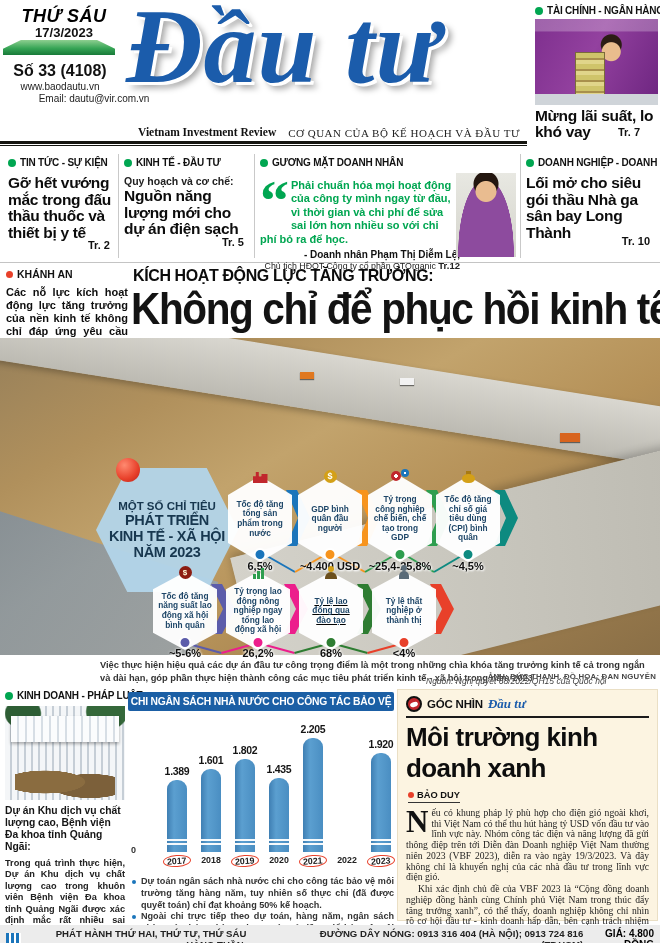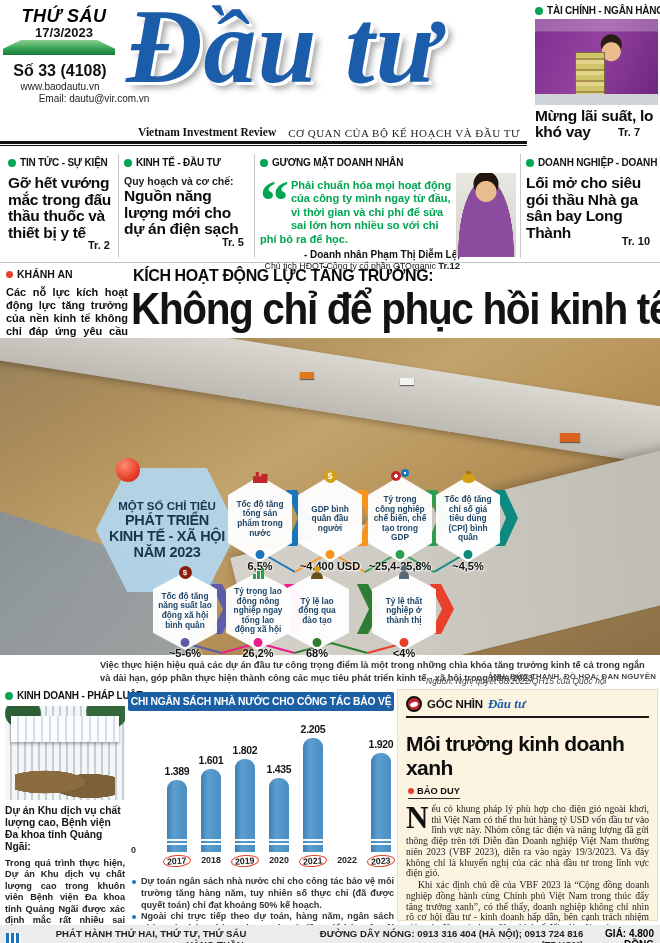--- a/index.html
+++ b/index.html
@@ -203,21 +203,21 @@
 
   
   .op { position:absolute; left:397px; top:689px; width:261px; height:232px; background:#fcf4e1;
         border:1px solid #eadfc5; padding:6px 8px 4px 8px; }
   .op-head { display:flex; align-items:center; gap:5px; border-bottom:2px solid #1a1a1a; padding-bottom:4px; }
   .op-logo { position:relative; width:16px; height:16px; border-radius:50%; background:#c1272d; border:2.5px solid #111; }
   .op-logo::after { content:''; position:absolute; left:2px; top:4px; width:8px; height:5px;
                     border-radius:50%; background:#fff; transform:rotate(-20deg); }
   .op-sec { font-size:11.5px; font-weight:bold; color:#111; letter-spacing:-.2px; }
   .op-brand { font-family:"Liberation Serif", serif; font-style:italic; font-weight:bold; font-size:13px; color:#1b5cab; }
-  .op-headline { font-size:21px; font-weight:bold; color:#0d0d0d; letter-spacing:-.6px; margin-top:14px; }
+  .op-headline { font-size:26px; font-weight:bold; color:#0d0d0d; letter-spacing:-.6px; margin-top:4px; }
   .op-byline { font-size:9.3px; font-weight:bold; color:#111; margin:3px 0 5px 2px;
                display:inline-block; border-bottom:1px solid #333; padding-bottom:2px; }
   .op-byline .rdot { display:inline-block; width:6px; height:6px; background:#e8402a; border-radius:50%; margin-right:3px; }
   .op-body { font-family:"Liberation Serif", serif; font-size:9.6px; color:#1c1c1c; line-height:1.12; text-align:justify; }
   .op-body .p { margin:0; }
   .op-body .p.ind { text-indent:12px; margin-top:1px; }
   .dropcap { float:left; font-family:"Liberation Serif", serif; font-weight:bold; font-size:31px;
              line-height:.8; padding:2px 3px 0 0; color:#111; }
 
   
@@ -395,21 +395,21 @@
         </span>
       </div>
     <div class="stat-hex" style="height:78px">
         <span class="stat-label">Tỷ trọng lao động nông nghiệp ngay tổng lao động xã hội</span>
       </div>
     <span class="stat-dot" style="top: 64px; background: rgb(236, 30, 140);"></span>
     <span class="stat-value" style="top:75px">26,2%</span>
   </div>
   <div class="chev" style="left: 284px; top: 584px; height: 50px; background: rgb(236, 30, 140);"></div>
 
-  <div class="stat-card" style="left:285px; top:572px;">
+  <div class="stat-card" style="left:299px; top:572px;text-decoration:underline;">
     <div class="stat-icon">
         <span class="i-worker"></span>
       </div>
     <div class="stat-hex" style="height:78px">
         <span class="stat-label">Tỷ lệ lao động qua đào tạo</span>
       </div>
     <span class="stat-dot" style="top: 64px; background: rgb(46, 125, 50);"></span>
     <span class="stat-value" style="top:75px">68%</span>
   </div>
   <div class="chev" style="left: 357px; top: 584px; height: 50px; background: rgb(46, 125, 50);"></div>

